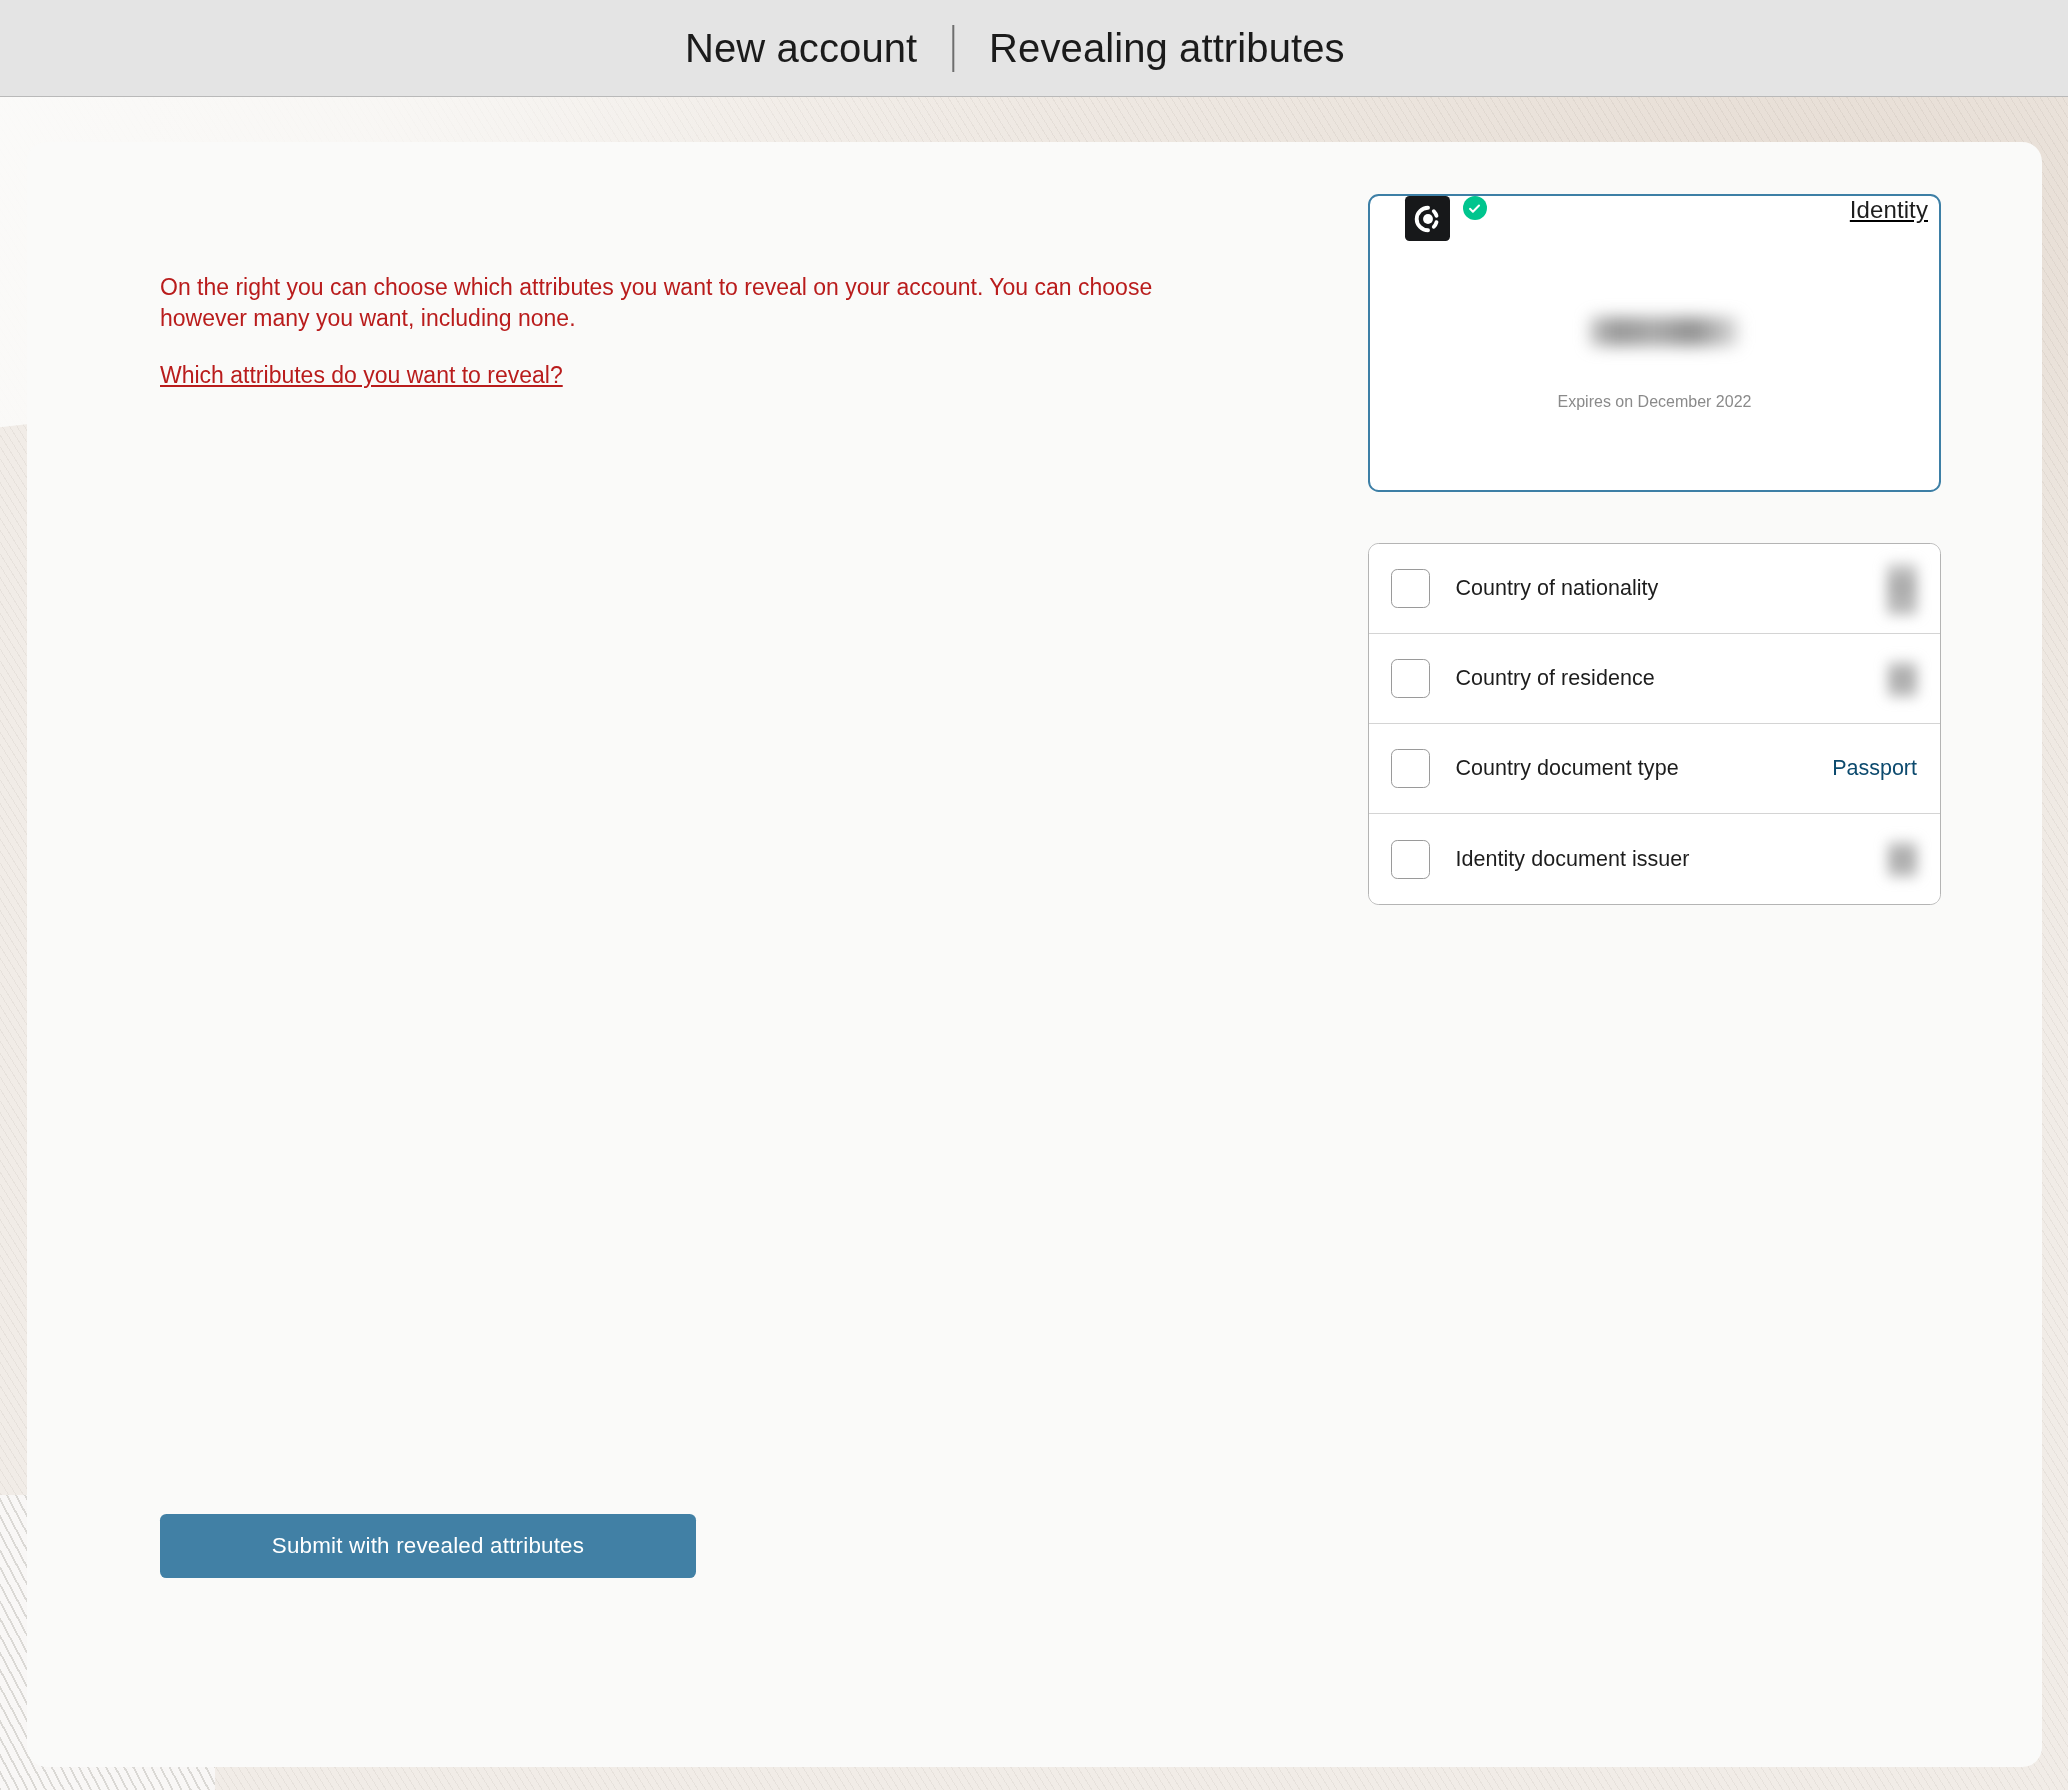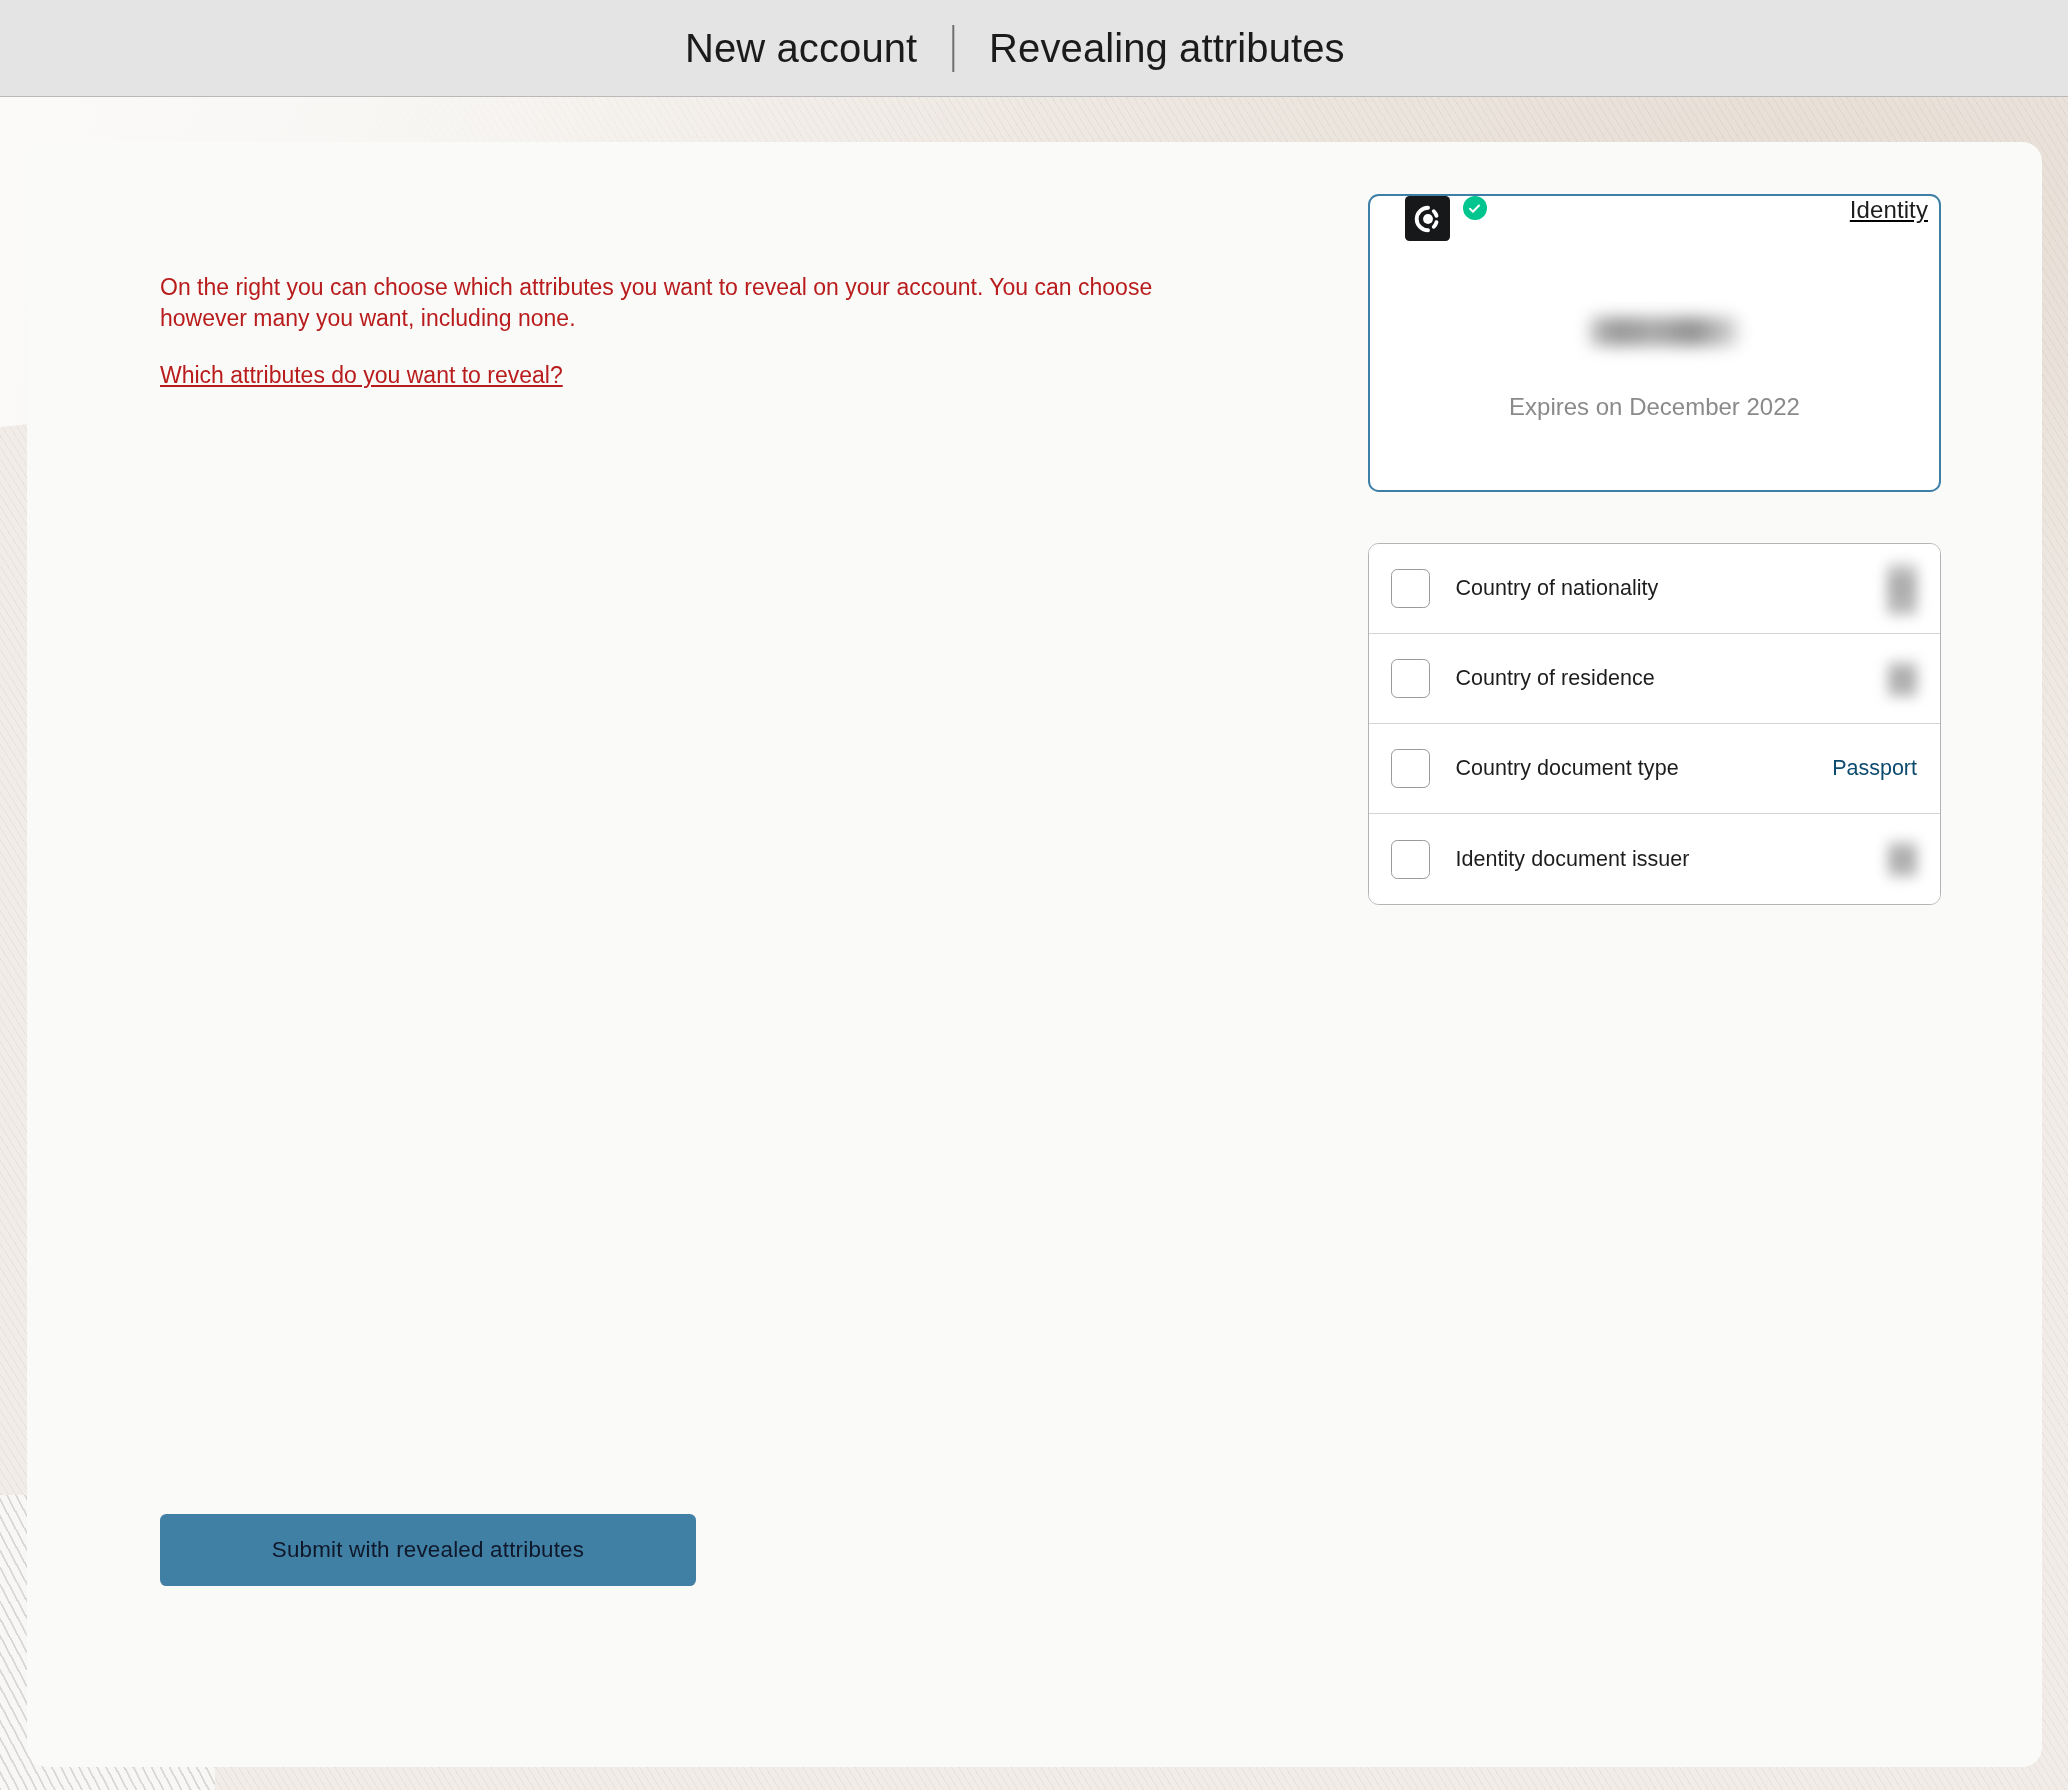--- a/index.html
+++ b/index.html
@@ -265,21 +265,21 @@
       rgba(165,165,165,0.40) 100%);
     filter: blur(8px);
   }
 
   .id-expiry {
     position: absolute;
     left: 0;
     top: 197px;
     width: 100%;
     text-align: center;
-    font-size: 24px;
+    font-size: 16px;
     color: #8a8a8a;
   }
 
   
   .attr-list {
     position: absolute;
     left: 0;
     top: 401px;
     width: 573px;
     background: #ffffff;
@@ -340,25 +340,25 @@
     width: 30px;
     height: 52px;
   }
 
   
   .submit-btn {
     position: absolute;
     left: 133px;
     top: 1372px;
     width: 536px;
-    height: 72px;
+    height: 64px;
     background: #4180a5;
     border: none;
     border-radius: 6.3px;
-    color: #0f172a;
+    color: #ffffff;
     font-size: 22.4px;
     font-family: "Liberation Sans", sans-serif;
     letter-spacing: 0.2px;
     cursor: pointer;
   }
 </style>
 </head>
 <body>
 
 <div id="page">

